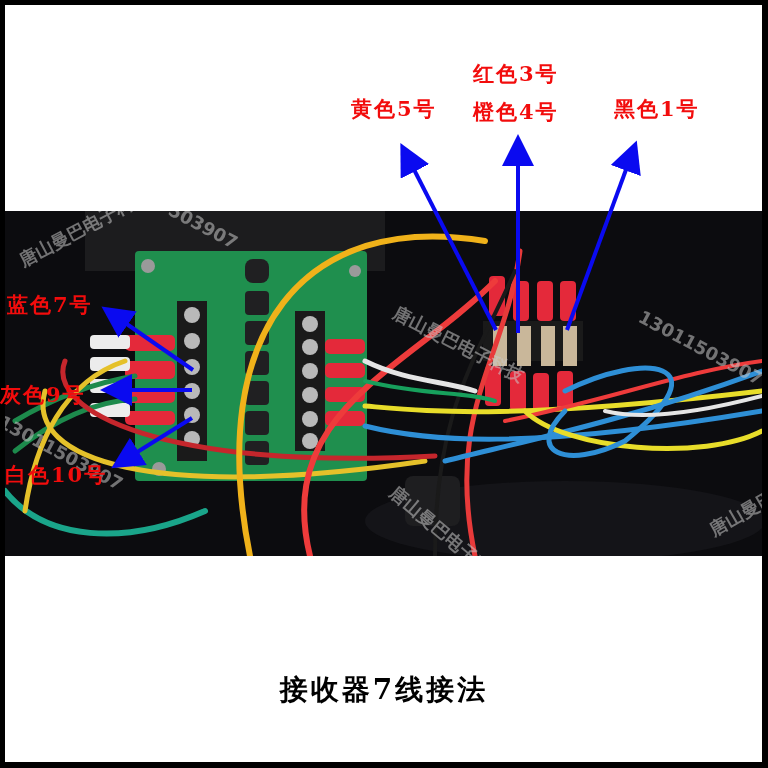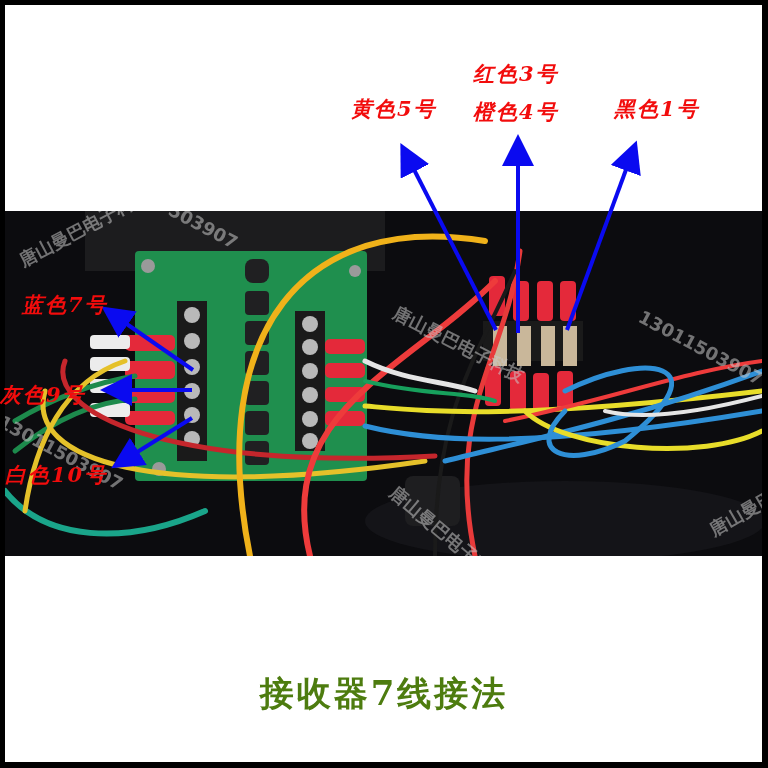--- a/index.html
+++ b/index.html
@@ -1,21 +1,21 @@
 <!DOCTYPE html>
 <html><head>
 <meta charset="utf-8">
 <style>
   html, body { margin: 0; padding: 0; background: #ffffff; }
   body { width: 768px; height: 768px; position: relative; overflow: hidden; font-family: "DejaVu Serif", "Liberation Serif", serif; }
   .frame { position: absolute; left: 0; top: 0; width: 768px; height: 768px; box-sizing: border-box; border-style: solid; border-color: #000; border-width: 5px 6px 6px 5px; background: #fff; }
   .photo { position: absolute; left: 5px; top: 211px; width: 757px; height: 345px; background: #0b0b0d; overflow: hidden; }
   .photo svg { position: absolute; left: 0; top: 0; }
-  .label { position: absolute; color: #f20c0c; font-weight: bold; font-size: 21px; letter-spacing: 2px; white-space: nowrap; line-height: 1; font-style: italic; }
-  .title { position: absolute; left: 0; width: 768px; top: 676px; text-align: center; color: #4d7c0f; font-weight: bold; font-size: 34px; letter-spacing: 3px; line-height: 1; }
+  .label { position: absolute; color: #f20c0c; font-weight: bold; font-size: 21px; letter-spacing: 2px; white-space: nowrap; line-height: 1; }
+  .title { position: absolute; left: 0; width: 768px; top: 676px; text-align: center; color: #000000; font-weight: bold; font-size: 28px; letter-spacing: 3px; line-height: 1; }
   .overlay { position: absolute; left: 0; top: 0; pointer-events: none; }
   .watermark { position: absolute; color: rgba(200,200,200,0.55); font-family: "DejaVu Sans", sans-serif; font-weight: bold; font-size: 18px; white-space: nowrap; transform-origin: 0 0; }
 </style>
 </head>
 <body>
 
 <div class="frame"></div>
 
 <div class="photo">
   <svg width="757" height="345" viewBox="0 0 757 345">
@@ -142,17 +142,17 @@
     <line x1="193" y1="370" x2="108" y2="311"></line>
     <line x1="192" y1="390" x2="108" y2="390"></line>
     <line x1="192" y1="418" x2="118" y2="464"></line>
   </g>
 </svg>
 
 <div class="label" style="left:351px;top:98px;text-align:right;">黄色5号</div>
 <div class="label" style="left:473px;top:63px;">红色3号</div>
 <div class="label" style="left:473px;top:101px;">橙色4号</div>
 <div class="label" style="left:614px;top:98px;">黑色1号</div>
-<div class="label" style="left:22px;top:294px;text-align:center;">蓝色7号</div>
+<div class="label" style="left:7px;top:294px;text-align:center;">蓝色7号</div>
 <div class="label" style="left:0px;top:384px;">灰色9号</div>
 <div class="label" style="left:5px;top:464px;">白色10号</div>
 
 <div class="title">接收器7线接法</div>
 
 </body></html>

